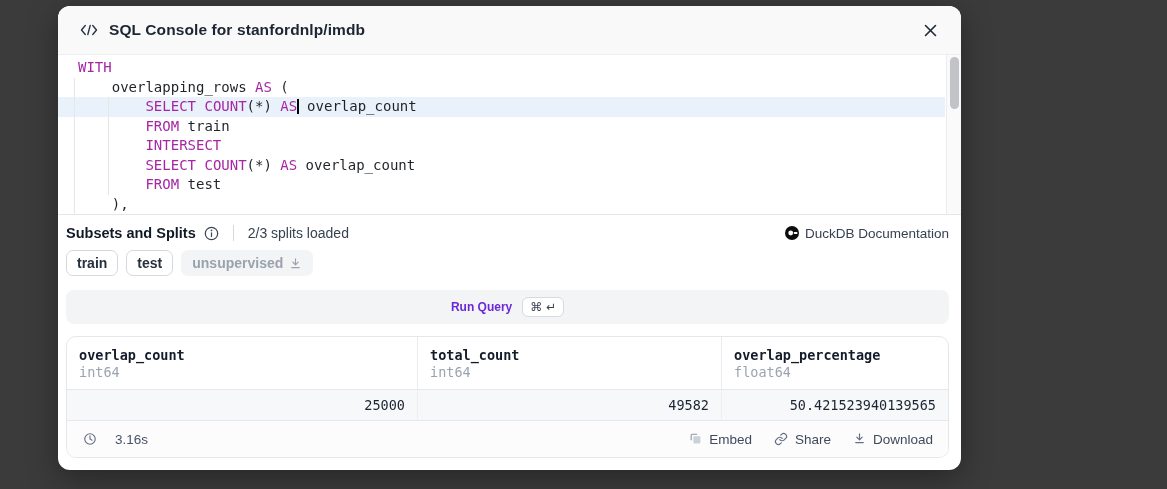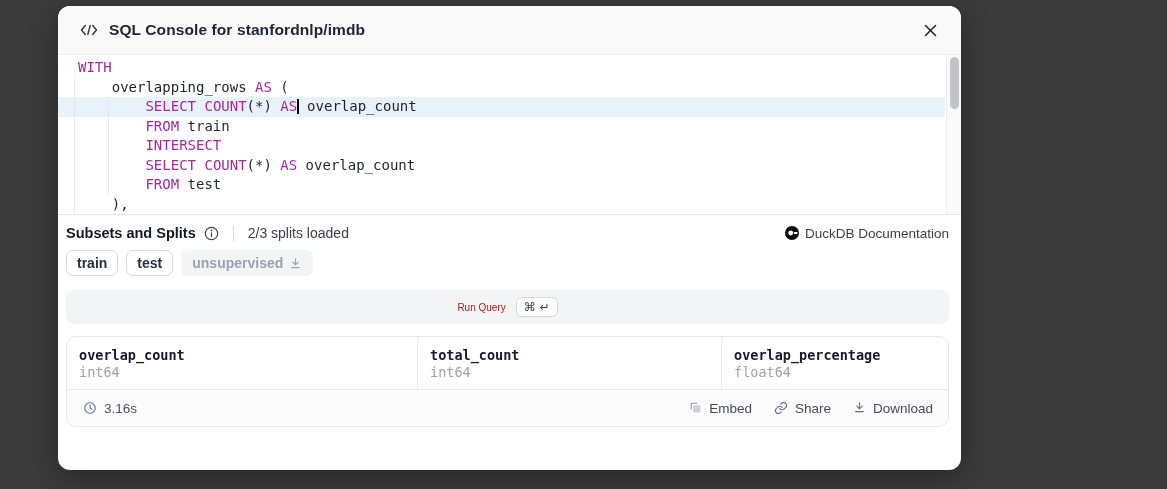--- a/index.html
+++ b/index.html
@@ -48,38 +48,38 @@
   .chips { margin-top:9px; display:flex; align-items:center; gap:8px; }
   .chip { display:flex; align-items:center; gap:6px; height:26px; padding:0 10px;
           border:1px solid #d4d8de; border-radius:7px; background:#fff; cursor:pointer;
           font-family:"Liberation Sans", sans-serif; font-size:14px; font-weight:700; color:#26303e; }
   .chip.chip-muted { border-color:transparent; background:#f3f4f6; color:#9aa2ad; }
   .chip.chip-muted svg { stroke:#9aa2ad; }
 
   .run-btn { margin-top:14px; width:100%; height:34px; border:none; border-radius:8px;
              background:#f3f4f6; cursor:pointer; display:flex; align-items:center;
              justify-content:center; gap:10px; font-family:"Liberation Sans", sans-serif; }
-  .run-label { font-size:10px; font-weight:400; color:#b91c1c; }
+  .run-label { font-size:12px; font-weight:700; color:#6d28d9; }
   .kbd { font-family:"DejaVu Sans", sans-serif; font-size:12px; color:#374151;
          background:#fff; border:1px solid #d7dade; border-radius:6px; padding:1.5px 7px 2.5px; }
 
   .results { margin-top:12px; border:1px solid #e5e7eb; border-radius:10px; background:#fff; overflow:hidden; }
   .thead, .trow { display:grid; grid-template-columns:350px 304px 1fr; }
   .th { padding:9px 12px 8px; border-left:1px solid #e9ebef; }
   .th:first-child { border-left:none; }
   .th-name { font-family:"DejaVu Sans Mono", monospace; font-size:13.5px; font-weight:700;
              color:#141c2c; line-height:18px; }
   .th-type { font-family:"DejaVu Sans Mono", monospace; font-size:13.5px; color:#9ca3af; line-height:17px; }
   .trow { background:#f7f8fa; border-top:1px solid #e5e7eb; }
   .td { padding:7px 12px; border-left:1px solid #eceef2; text-align:right;
         font-family:"DejaVu Sans Mono", monospace; font-size:13.5px; color:#1c2533; }
   .td:first-child { border-left:none; }
   .tfoot { display:flex; align-items:center; height:37px; border-top:1px solid #e5e7eb;
            background:#fcfcfd; padding:0 15px 0 16px; }
-  .elapsed { display:flex; align-items:center; gap:7px; font-size:13.5px; color:#475467; }
+  .elapsed { display:flex; align-items:center; gap:18px; font-size:13.5px; color:#475467; }
   .foot-actions { margin-left:auto; display:flex; align-items:center; gap:22px; }
   .foot-btn { display:flex; gap:7px; background:none; border:none; cursor:pointer;
               font-family:"Liberation Sans", sans-serif; font-size:13.5px; color:#404a5c; }
 
   svg { display:block; }
 </style>
 </head>
 <body>
 
 <div class="backdrop" style="background: rgb(59, 59, 59);">
@@ -179,20 +179,25 @@
             <div class="th-type">int64</div>
           </div>
           <div class="th">
             <div class="th-name">total_count</div>
             <div class="th-type">int64</div>
           </div>
           <div class="th">
             <div class="th-name">overlap_percentage</div>
             <div class="th-type">float64</div>
           </div>
+        </div>
+        <div class="trow">
+          <div class="td">25000</div>
+          <div class="td">49582</div>
+          <div class="td">50.421523940139565</div>
         </div>
         <div class="tfoot">
           <div class="elapsed">
             <span>
               <svg width="14" height="14" viewBox="0 0 24 24" fill="none" stroke="#667085" stroke-width="2" stroke-linecap="round">
                 <circle cx="12" cy="12" r="9"></circle>
                   <polyline points="12,6.5 12,12 15.5,14"></polyline>
               </svg>
             </span>
             <span>3.16s</span>

